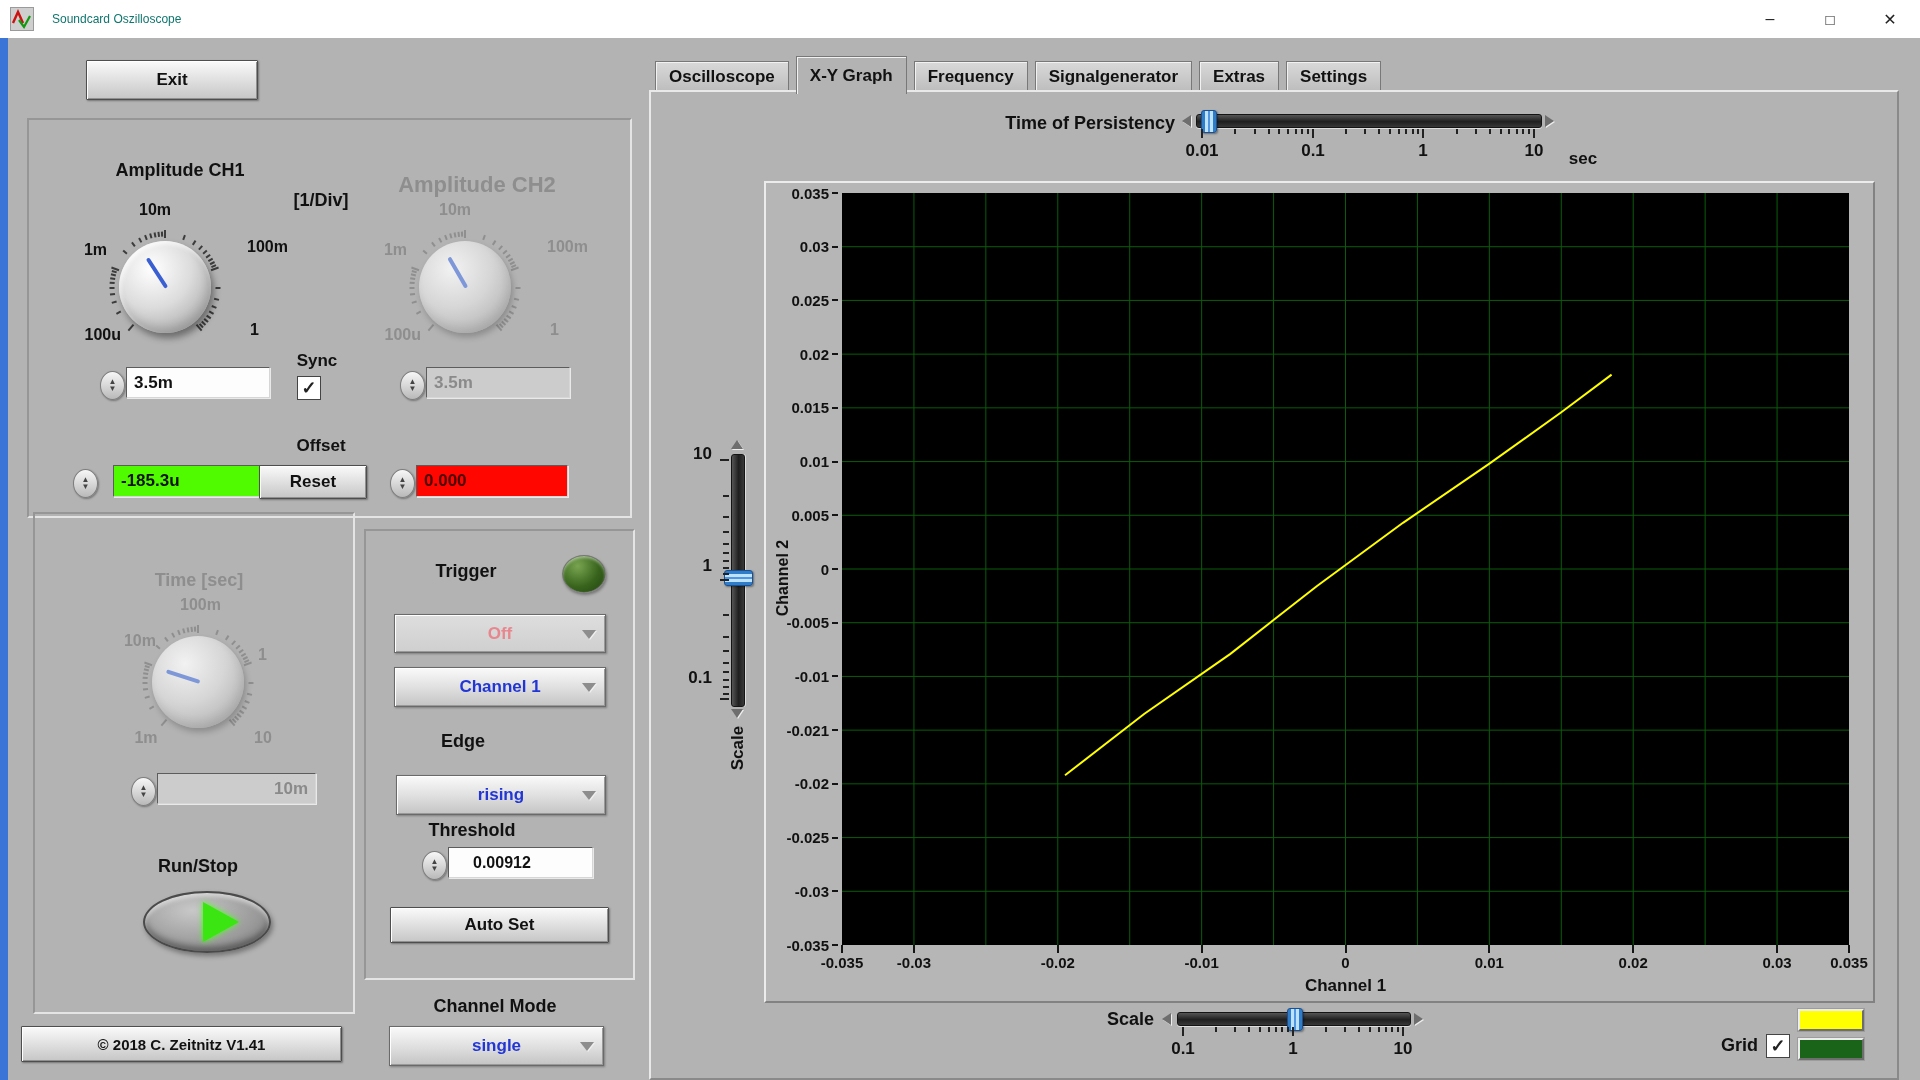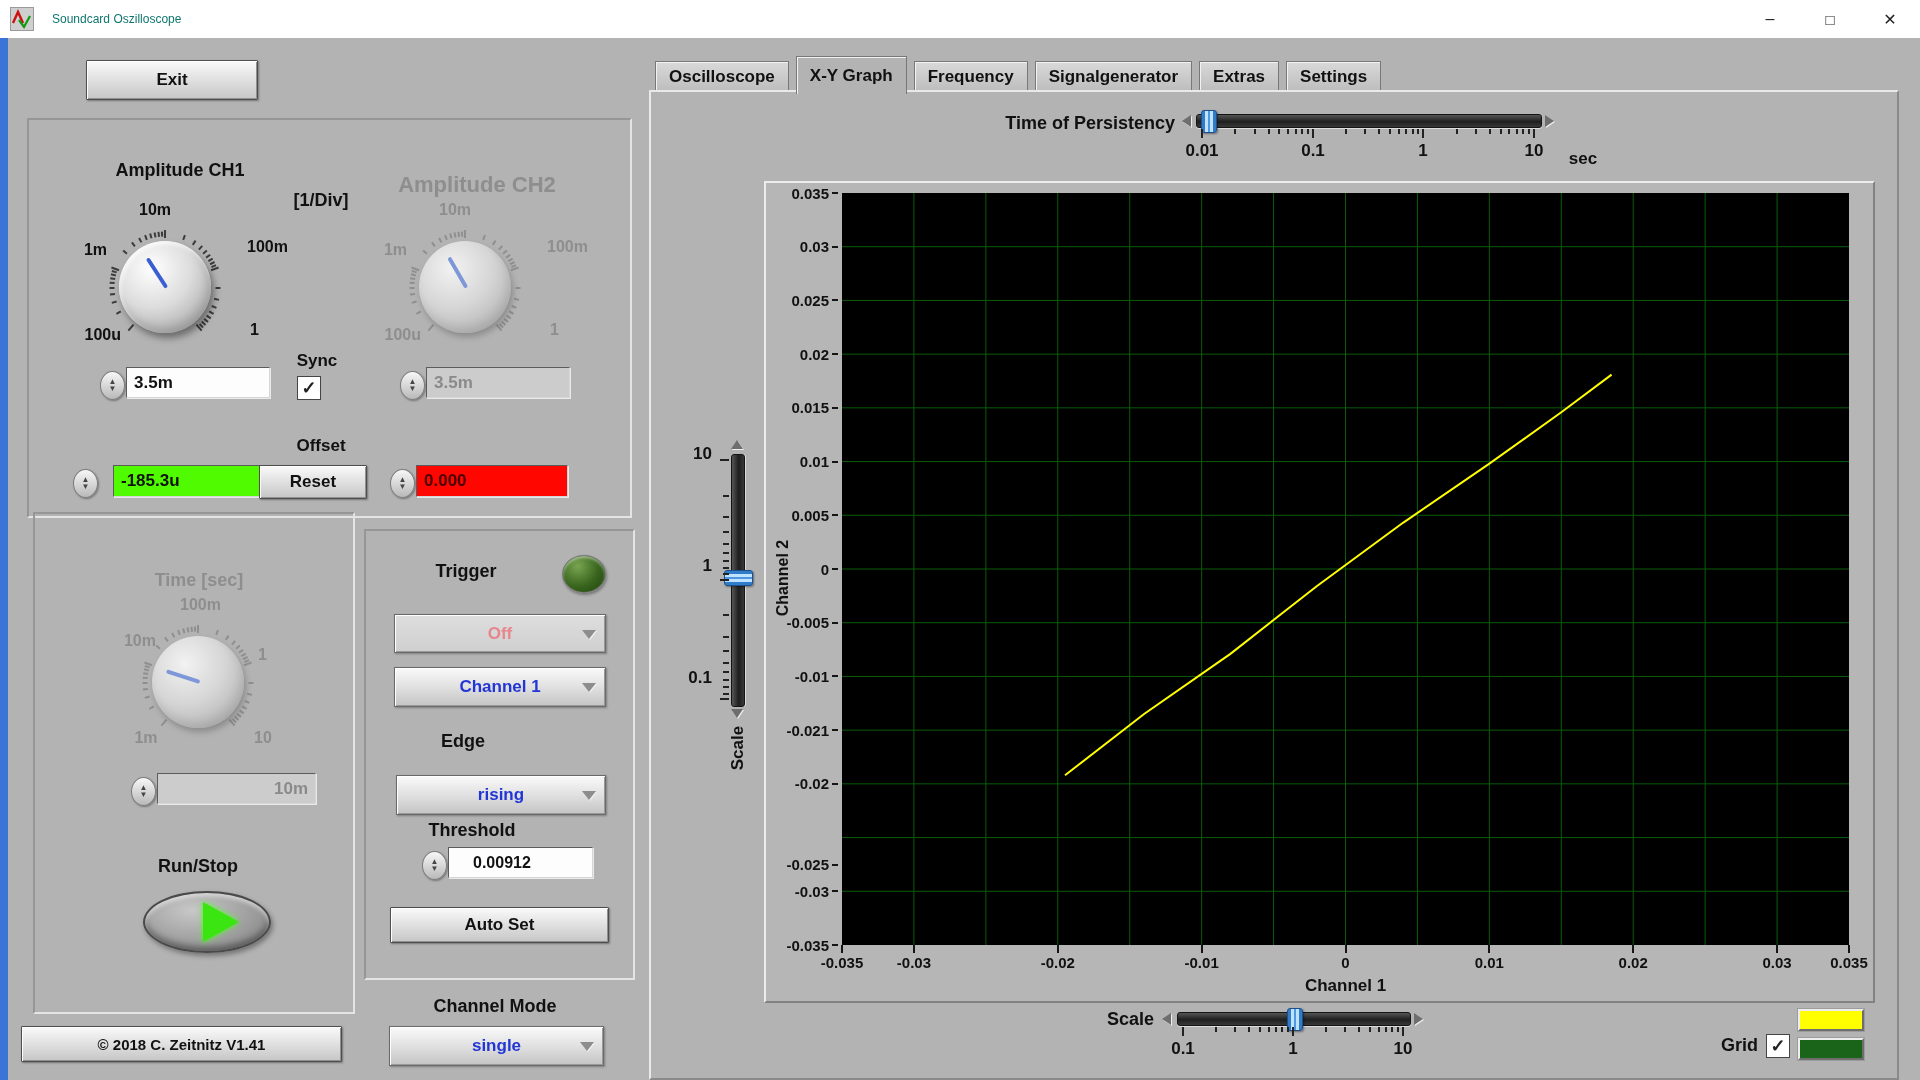--- a/index.html
+++ b/index.html
@@ -538,21 +538,21 @@
             <span class="dash"></span>
           </div>
           <div class="ylab" style="top: 527.143px;">
             <span>-0.021</span>
             <span class="dash"></span>
           </div>
           <div class="ylab" style="top: 580.857px;">
             <span>-0.02</span>
             <span class="dash"></span>
           </div>
-          <div class="ylab" style="top: 634.571px; margin-top: 27px;">
+          <div class="ylab" style="top: 634.571px;">
             <span>-0.025</span>
             <span class="dash"></span>
           </div>
           <div class="ylab" style="top: 688.286px;">
             <span>-0.03</span>
             <span class="dash"></span>
           </div>
           <div class="ylab" style="top: 742px;">
             <span>-0.035</span>
             <span class="dash"></span>

